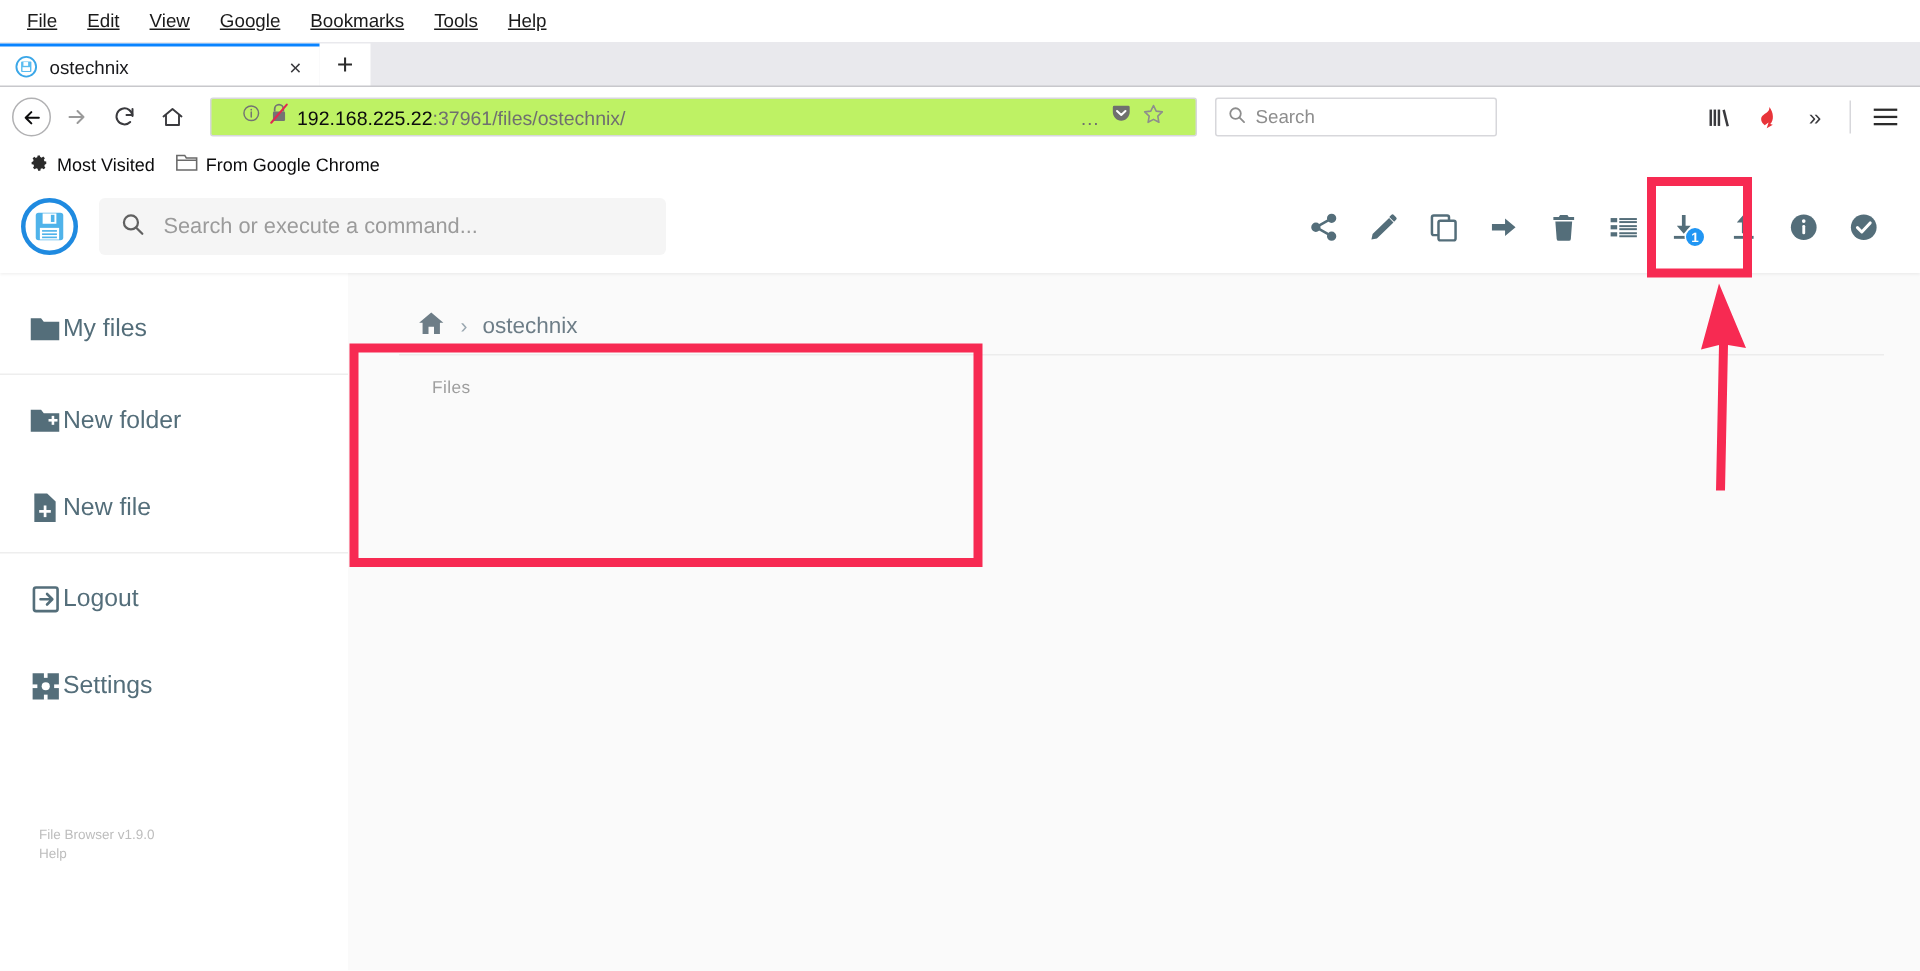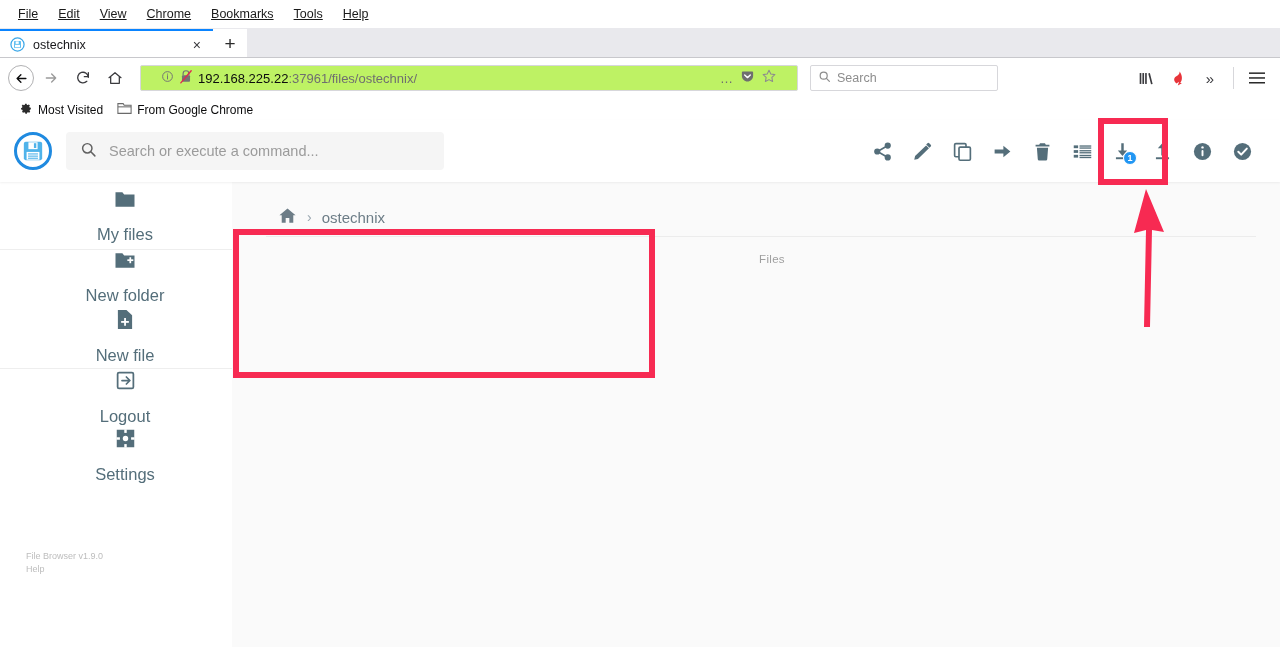--- a/index.html
+++ b/index.html
@@ -109,37 +109,37 @@
     position:absolute; right: 5px; bottom: 6px;
     min-width: 14px; height: 14px; border-radius: 50%;
     background:#2196f3; color:#fff; font-size: 9px; font-weight:bold;
     display:flex; align-items:center; justify-content:center; border:1.5px solid #fff;
   }
 
   .fb-body { display:flex; height: 465px; background:#fafafa; }
 
   .sidebar { width: 232px; background:#fff; padding-top: 8px; position:relative; }
   .side-item {
-    height: 58px; display:flex; align-items:center; gap: 16px;
-    padding-left: 18px; font-size: 16.5px; color:#546e7a;flex-direction:column;
+    height: 58px; display:flex; align-items:center; 
+    padding-left: 18px; font-size: 16.5px; color:#546e7a;
   }
   .side-item .s-ico { width: 24px; display:flex; align-items:center; justify-content:center; color:#546e7a; }
   .side-sep { height:1px; background:#eeeeee; margin: 1px 0; }
   .side-foot { position:absolute; left:26px; top: 368px; font-size: 9px; color:#bdbdbd; line-height: 13px; }
 
   .content { flex:1; padding: 18px 24px 0 34px; position:relative; background:#fafafa; }
   .breadcrumb {
     display:flex; align-items:center; gap: 10px; height: 34px;
     font-size: 15px; color:#6d7d87; padding-left: 12px;
   }
   .crumb-sep { color:#9aa7b0; font-size: 14px; }
   .content-divider { height:1px; background:#ececec; margin-top: 2px; }
 
   .files-panel { padding: 16px 0 0 22px; }
-  .files-label { font-size: 11.5px; color:#9e9e9e; letter-spacing:0.3px; margin-bottom: 8px; text-align: center; }
+  .files-label { font-size: 11.5px; color:#9e9e9e; letter-spacing:0.3px; margin-bottom: 8px; }
   .file-tile {
     width: 322px; height: 68px; background:#2196f3; border-radius: 4px;
     display:flex; align-items:center; gap: 14px; padding: 0 14px;
     color:#fff; box-shadow: 0 1px 3px rgba(0,0,0,0.12);
   }
   .file-meta { min-width:0; }
   .file-name {
     font-size: 13.5px; font-weight: bold; letter-spacing: 0.2px;
     white-space:nowrap; overflow:hidden; text-overflow:ellipsis; max-width: 240px;
   }
@@ -151,21 +151,21 @@
 </style>
 </head>
 <body>
 
 <div class="browser">
 
   <div class="menubar">
     <div class="mi"><u>File</u></div>
     <div class="mi"><u>Edit</u></div>
     <div class="mi"><u>View</u></div>
-    <div class="mi"><u>Chrome</u></div>
+    <div class="mi"><u>Google</u></div>
     <div class="mi"><u>Bookmarks</u></div>
     <div class="mi"><u>Tools</u></div>
     <div class="mi"><u>Help</u></div>
   </div>
 
   <div class="tabstrip">
     <div class="tab">
       <span style="display:flex;">
         <svg width="15" height="15" viewBox="0 0 24 24">
           <circle cx="12" cy="12" r="10.5" fill="none" stroke="#3ba7e8" stroke-width="2"></circle>

